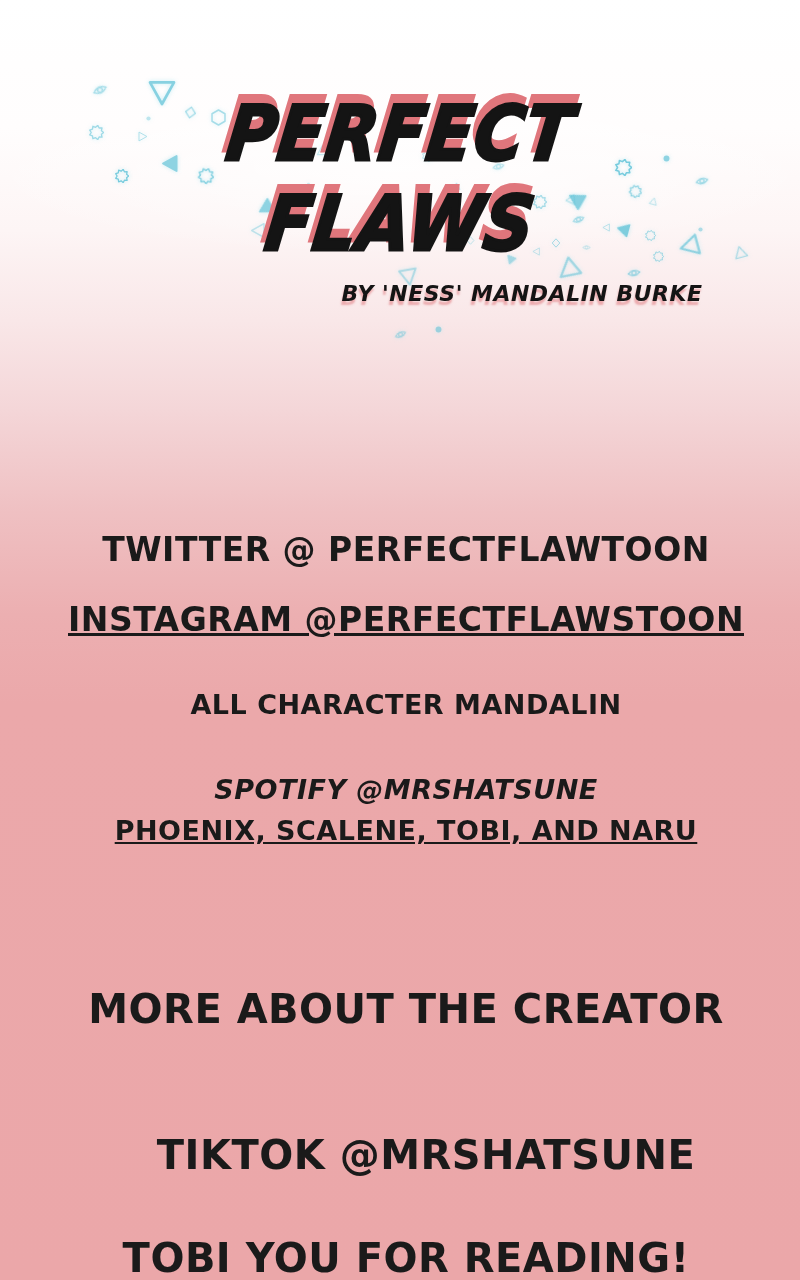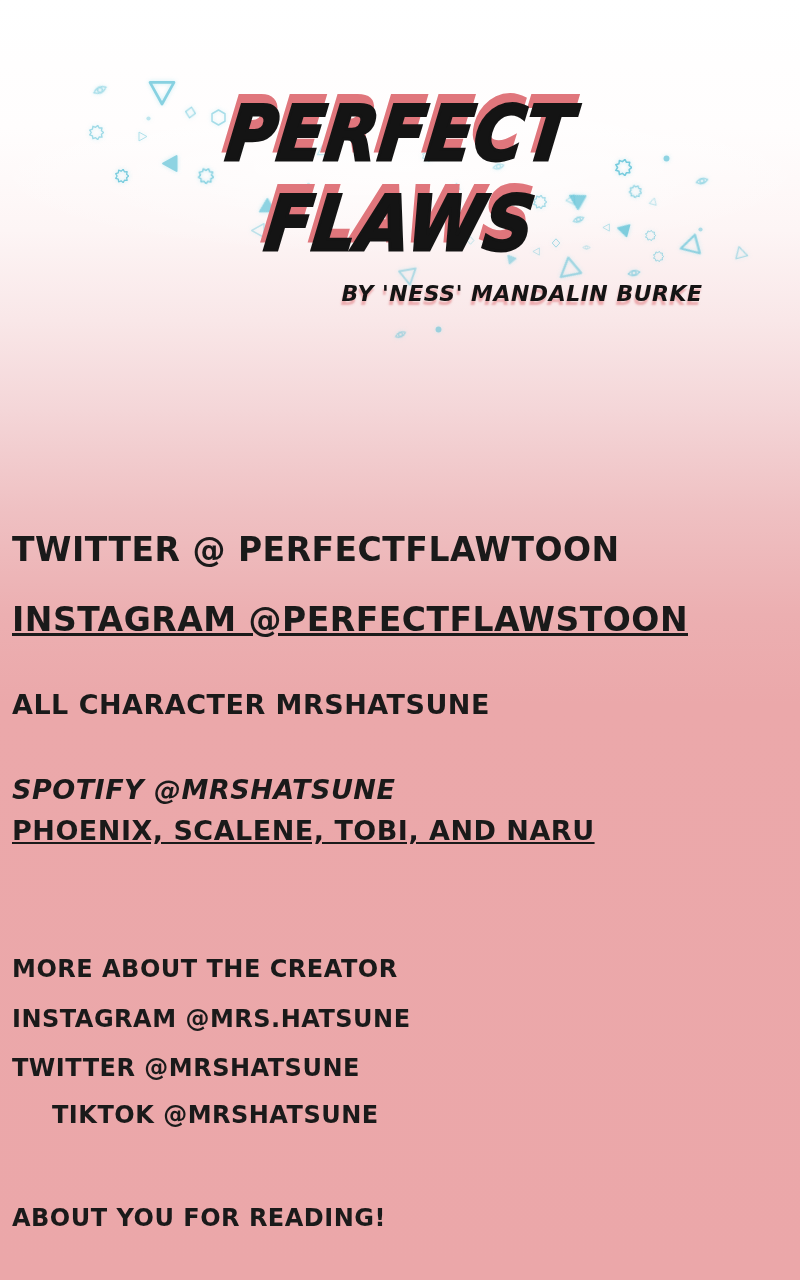--- a/index.html
+++ b/index.html
@@ -73,29 +73,29 @@
     letter-spacing: 0.5px;
     color: #141414;
     text-shadow: -1px 4px 2px rgba(224, 118, 124, 0.55);
     white-space: nowrap;
   }
 
   
   .tline {
     position: absolute;
     left: 12px; right: 0;
-    text-align: left;
+    text-align: center;
     font-weight: bold;
     color: #1a1a1a;
     letter-spacing: 0.5px;
     white-space: nowrap;
     line-height: 1;
   }
   .sz-lg { font-size: 33px; }
-  .sz-md { font-size: 24px; }
+  .sz-md { font-size: 40px; margin-top: 32px; }
   .sz-sm { font-size: 27px; }
 
   .l-twitter   { top: 533px; }
   .l-instagram { top: 603px; text-decoration: underline; }
   .l-playlists { top: 691px; }
   .l-spotify   { top: 776px; font-style: italic; }
   .l-phoenix   { top: 817px; text-decoration: underline; }
   .l-more      { top: 957px; }
   .l-insta2    { top: 1007px; }
   .l-twitter2  { top: 1056px; }
@@ -349,24 +349,22 @@
   <div class="title-line title-2">
     <span class="t-shadow">FLAWS</span>
     <span class="t-main">FLAWS</span>
   </div>
 
   <div class="byline">BY 'NESS' MANDALIN BURKE</div>
 
   <div class="tline sz-lg l-twitter">TWITTER @ PERFECTFLAWTOON</div>
   <div class="tline sz-lg l-instagram">INSTAGRAM @PERFECTFLAWSTOON</div>
 
-  <div class="tline sz-sm l-playlists">ALL CHARACTER MRSHATSUNE</div>
+  <div class="tline sz-sm l-playlists">ALL CHARACTER MANDALIN</div>
   <div class="tline sz-sm l-spotify">SPOTIFY @MRSHATSUNE</div>
   <div class="tline sz-sm l-phoenix">PHOENIX, SCALENE, TOBI, AND NARU</div>
 
   <div class="tline sz-md l-more">MORE ABOUT THE CREATOR</div>
-  <div class="tline sz-md l-insta2">INSTAGRAM @MRS.HATSUNE</div>
-  <div class="tline sz-md l-twitter2">TWITTER @MRSHATSUNE</div>
   <div class="tline sz-md l-tiktok">TIKTOK @MRSHATSUNE</div>
 
-  <div class="tline sz-md l-thanks">ABOUT YOU FOR READING!</div>
+  <div class="tline sz-md l-thanks">TOBI YOU FOR READING!</div>
 
 </div>
 
 </body></html>

